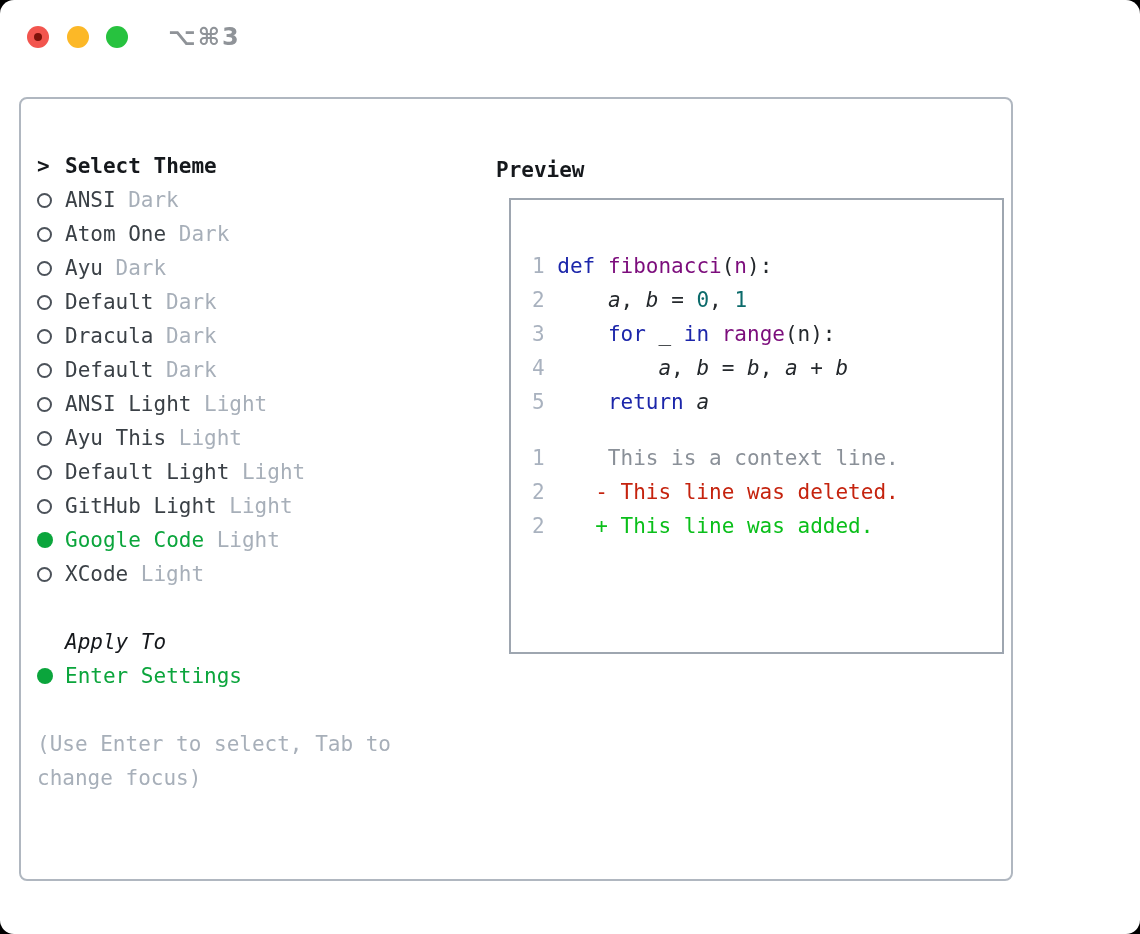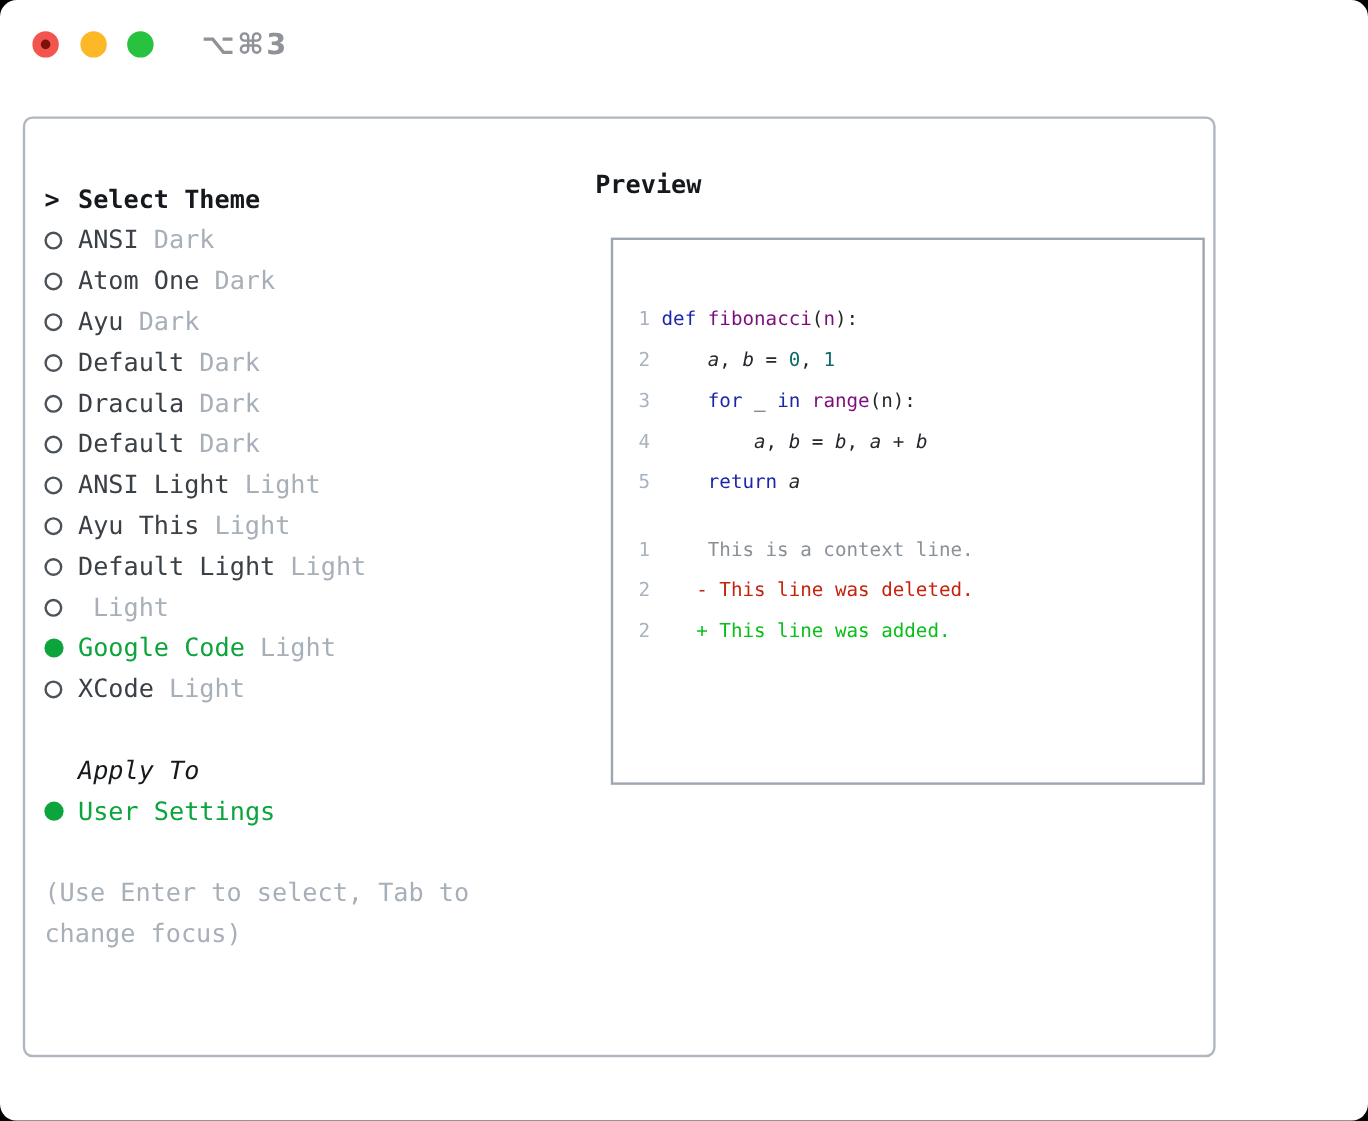--- a/index.html
+++ b/index.html
@@ -45,27 +45,27 @@
     width:16px; height:16px; border:none; background:var(--accent_green);
   }
   .t-name { color:var(--text_secondary); }
   .selected .t-name, .selected .a-label { color:var(--accent_green);text-align:right; }
   .t-tag { color:var(--muted_gray); margin-left:0.6em; }
   .apply-header { color:var(--text_primary);font-style:italic; }
   .a-label { color:var(--text_secondary); }
   .hint { color:var(--muted_gray); }
   
   .preview-label {
-    position:absolute; left:475px; top:38px;
+    position:absolute; left:475px; top:54px;
     font-size:21px; line-height:34px; font-weight:bold; color:var(--text_primary);
   }
   .preview-box {
     position:absolute; left:488px; top:99px; width:470px; height:403px;
     border:2px solid var(--preview_border);
-    font-size:16px; line-height:34px;
+    font-size:21px; line-height:34px;
     padding:49px 0 0 21px; box-sizing:content-box; overflow:hidden;
   }
   .pline { white-space:pre; height:34px; }
   .num { color:var(--line_number); }
   .diff-block { margin-top:22px; }
   .sp { color:var(--code_plain); }
   .sv { color:var(--code_plain); font-style:italic; }
   .sk { color:var(--keyword_blue); }
   .sf { color:var(--function_purple); }
   .sl { color:var(--literal_teal); }
@@ -127,21 +127,21 @@
           <div class="row theme-row">
     <span class="marker-col"><span class="marker ring"></span></span>
     <span class="t-name">Ayu This</span><span class="t-tag">Light</span>
   </div>
           <div class="row theme-row">
     <span class="marker-col"><span class="marker ring"></span></span>
     <span class="t-name">Default Light</span><span class="t-tag">Light</span>
   </div>
           <div class="row theme-row">
     <span class="marker-col"><span class="marker ring"></span></span>
-    <span class="t-tag">Light</span>
+    <span class="t-name">GitHub Light</span><span class="t-tag">Light</span>
   </div>
           <div class="row theme-row selected">
     <span class="marker-col"><span class="marker ring"></span></span>
     <span class="t-name">Google Code</span><span class="t-tag">Light</span>
   </div>
           <div class="row theme-row">
     <span class="marker-col"><span class="marker ring"></span></span>
     <span class="t-name">XCode</span><span class="t-tag">Light</span>
   </div>
         </div>
@@ -149,21 +149,21 @@
       <div class="spacer"></div>
 
       <div class="row">
         <span class="marker-col"></span>
         <span class="apply-header">Apply To</span>
       </div>
 
       <div>
           <div class="row apply-row selected">
     <span class="marker-col"><span class="marker ring"></span></span>
-    <span class="a-label">User Settings</span>
+    <span class="a-label">Enter Settings</span>
   </div>
         </div>
 
       <div class="spacer"></div>
 
       <div class="row hint">(Use Enter to select, Tab to</div>
       <div class="row hint">change focus)</div>
     </div>
 
     <div class="preview-label">Preview</div>

